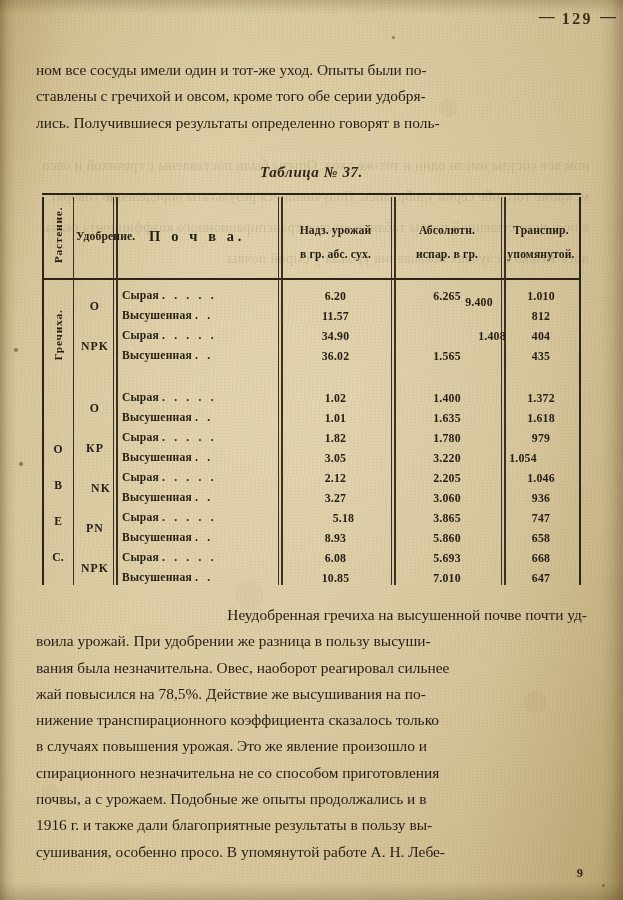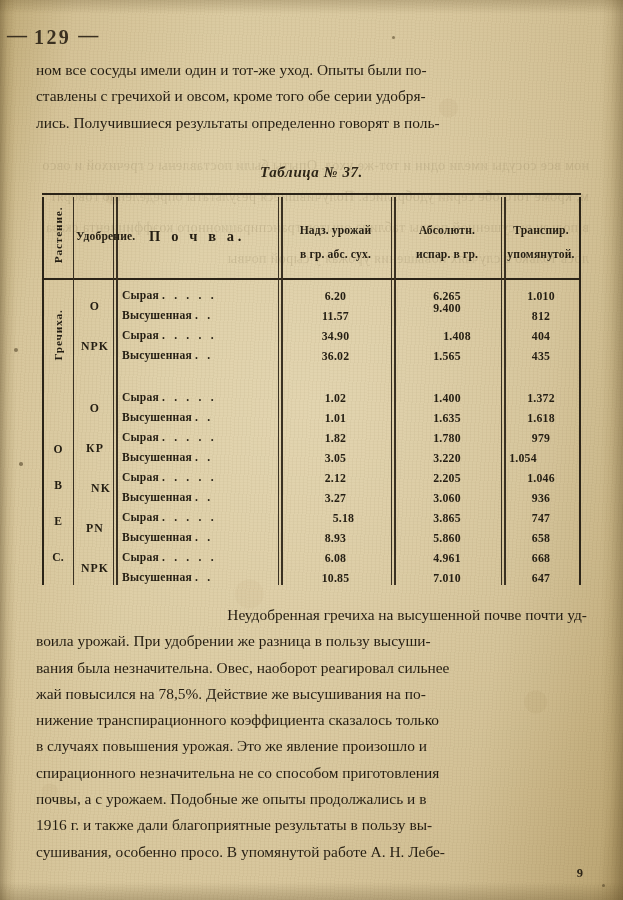--- a/index.html
+++ b/index.html
@@ -69,23 +69,23 @@
   #bottomedge {
     position: absolute; left: 0; right: 0; bottom: 0; height: 18px;
     background: linear-gradient(0deg, rgba(85,66,30,.26) 0%, rgba(0,0,0,0) 100%);
     pointer-events: none;
   }
   .content { position: relative; z-index: 3; }
 
   
   #pagenum-line {
     position: absolute;
-    top: 26px; left: 0; right: 0;
-    text-align: left;
-    font-size: 20px;
+    top: 10px; left: 0; right: 0;
+    text-align: right;
+    font-size: 16px;
     letter-spacing: 2.4px;
     font-weight: 700;
     color: #3a3020;
   }
   .dash { letter-spacing: 0; padding: 0 7px; position: relative; top: -2px; }
 
   
   .body-par {
     position: absolute;
     left: 36px;
@@ -302,26 +302,26 @@
       <div class="fert" style="left:34px; top:328px;  width:38px;">PN</div>
       <div class="fert" style="left:34px; top:368px;  width:38px;">NPK</div>
 
       <div class="soil-cell" style="left:80px; top:96px;"><span>Сырая</span><span class="leader">. . . . .</span></div>
       <div class="num" style="left:240px; top:96px; width:107px;">6.20</div>
       <div class="num" style="left:353px; top:96px; width:104px;">6.265</div>
       <div class="num" style="left:463px; top:96px; width:72px;">1.010</div>
 
       <div class="soil-cell" style="left:80px; top:116px;"><span>Высушенная</span><span class="leader">. .</span></div>
       <div class="num" style="left:240px; top:116px; width:107px;">11.57</div>
-      <div class="num" style="left:353px; top:108px; width:104px;">9.400</div>
+      <div class="num" style="left:353px; top:102px; width:104px;padding-left:32px;">9.400</div>
       <div class="num" style="left:463px; top:116px; width:72px;">812</div>
 
       <div class="soil-cell" style="left:80px; top:136px;"><span>Сырая</span><span class="leader">. . . . .</span></div>
       <div class="num" style="left:240px; top:136px; width:107px;">34.90</div>
-      <div class="num" style="left:363px; top:136px; width:104px;">1.408</div>
+      <div class="num" style="left:353px; top:136px; width:104px;padding-left:45px;">1.408</div>
       <div class="num" style="left:463px; top:136px; width:72px;">404</div>
 
       <div class="soil-cell" style="left:80px; top:156px;"><span>Высушенная</span><span class="leader">. .</span></div>
       <div class="num" style="left:240px; top:156px; width:107px;">36.02</div>
       <div class="num" style="left:353px; top:156px; width:104px;">1.565</div>
       <div class="num" style="left:463px; top:156px; width:72px;">435</div>
 
       <div class="soil-cell" style="left:80px; top:198px;"><span>Сырая</span><span class="leader">. . . . .</span></div>
       <div class="num" style="left:240px; top:198px; width:107px;">1.02</div>
       <div class="num" style="left:353px; top:198px; width:104px;">1.400</div>
@@ -357,21 +357,21 @@
       <div class="num" style="left:353px; top:318px; width:104px;">3.865</div>
       <div class="num" style="left:463px; top:318px; width:72px;">747</div>
 
       <div class="soil-cell" style="left:80px; top:338px;"><span>Высушенная</span><span class="leader">. .</span></div>
       <div class="num" style="left:240px; top:338px; width:107px;">8.93</div>
       <div class="num" style="left:353px; top:338px; width:104px;">5.860</div>
       <div class="num" style="left:463px; top:338px; width:72px;">658</div>
 
       <div class="soil-cell" style="left:80px; top:358px;"><span>Сырая</span><span class="leader">. . . . .</span></div>
       <div class="num" style="left:240px; top:358px; width:107px;">6.08</div>
-      <div class="num" style="left:353px; top:358px; width:104px;">4.961</div>
+      <div class="num" style="left:353px; top:358px; width:104px;">5.693</div>
       <div class="num" style="left:463px; top:358px; width:72px;">668</div>
 
       <div class="soil-cell" style="left:80px; top:378px;"><span>Высушенная</span><span class="leader">. .</span></div>
       <div class="num" style="left:240px; top:378px; width:107px;">10.85</div>
       <div class="num" style="left:353px; top:378px; width:104px;">7.010</div>
       <div class="num" style="left:463px; top:378px; width:72px;">647</div>
 
     </div>
 
     <div class="body-par" id="par-bottom">

